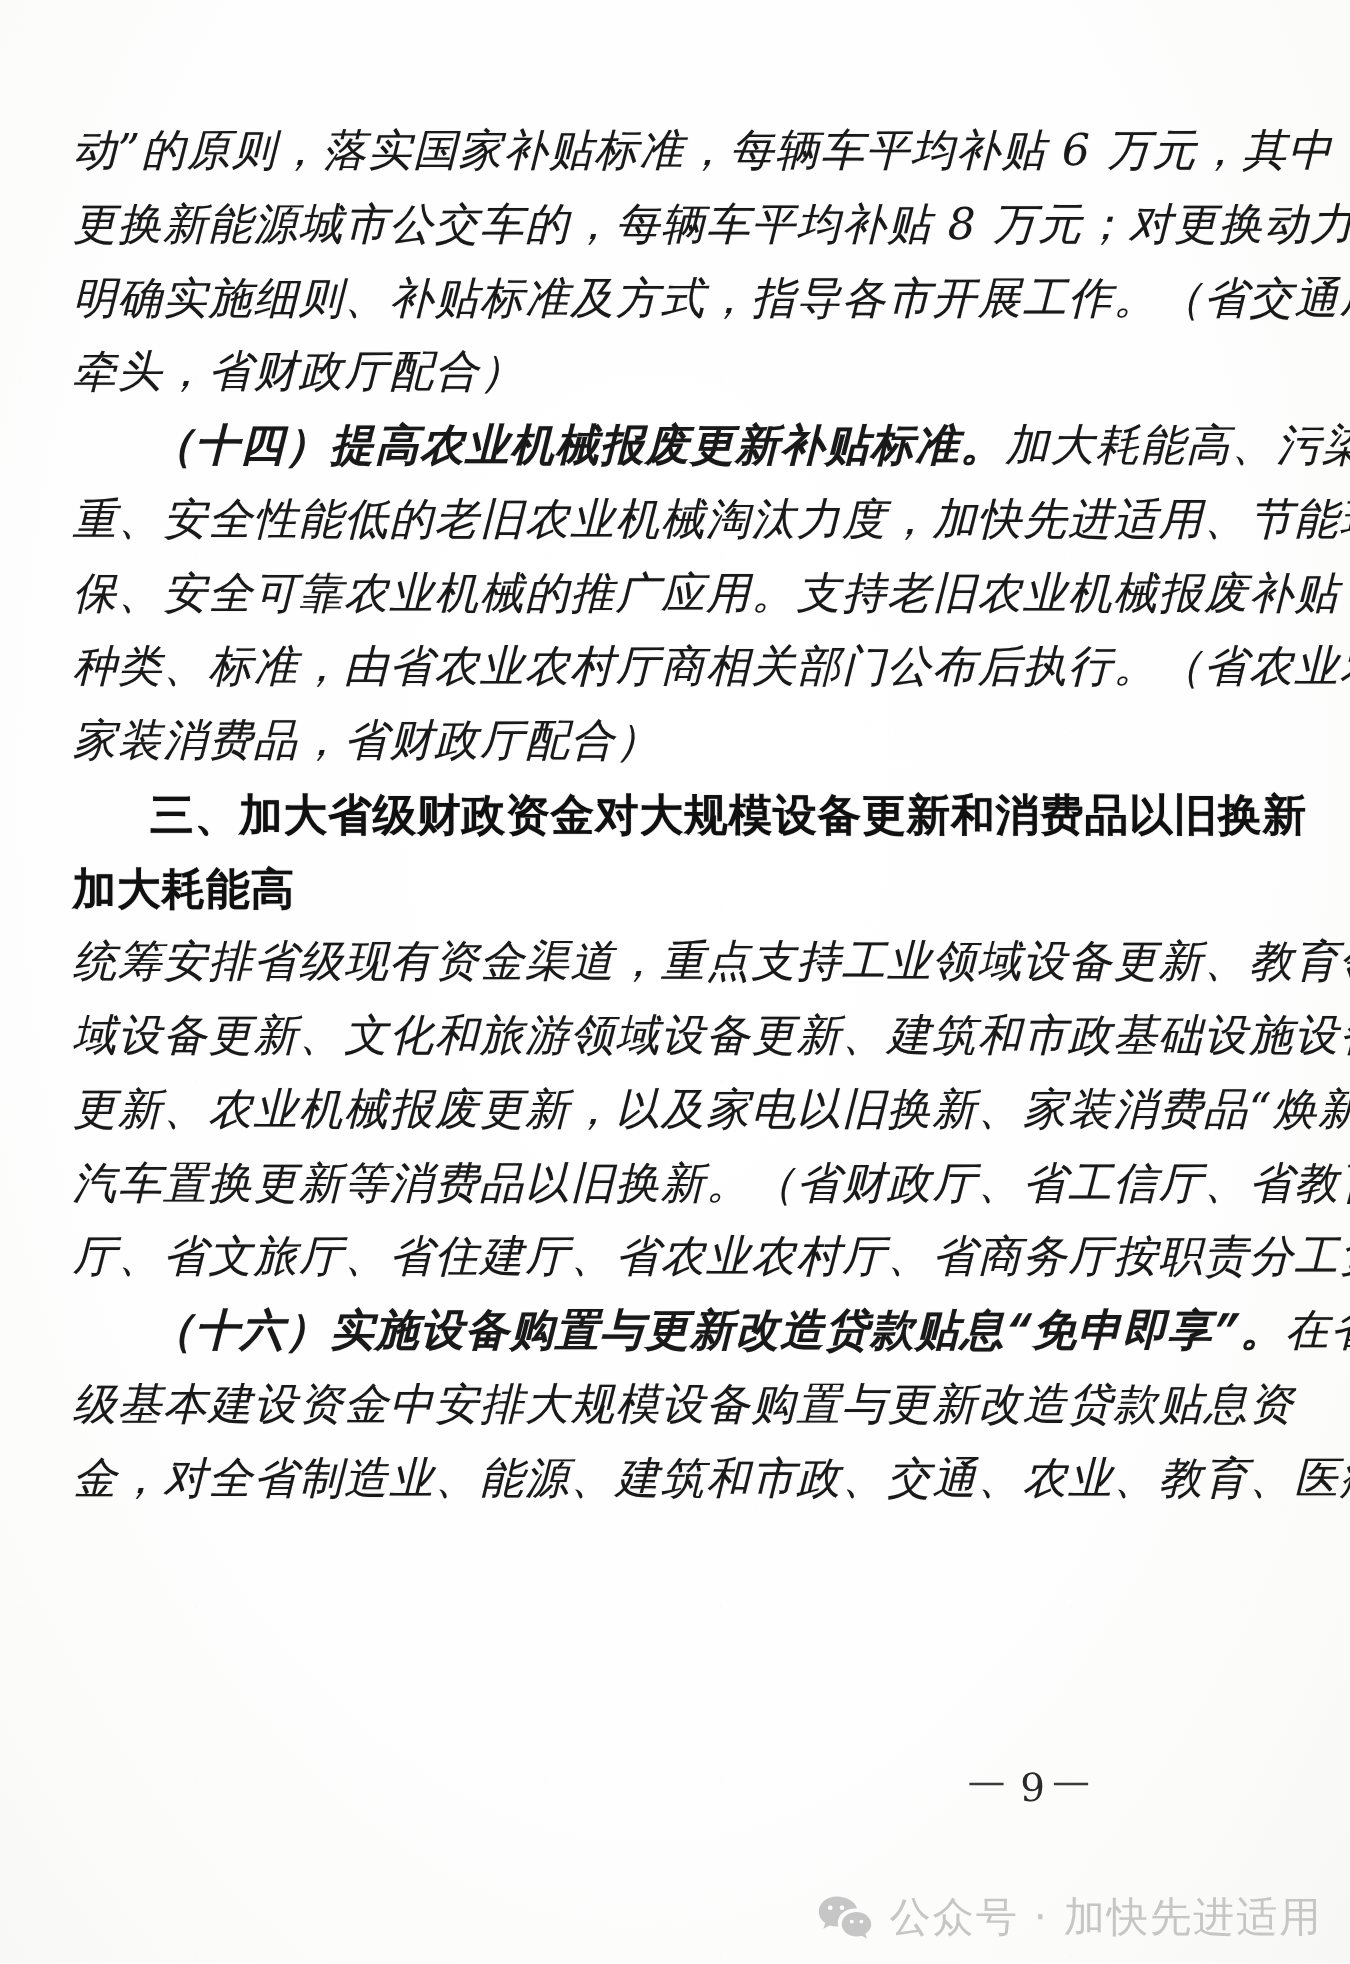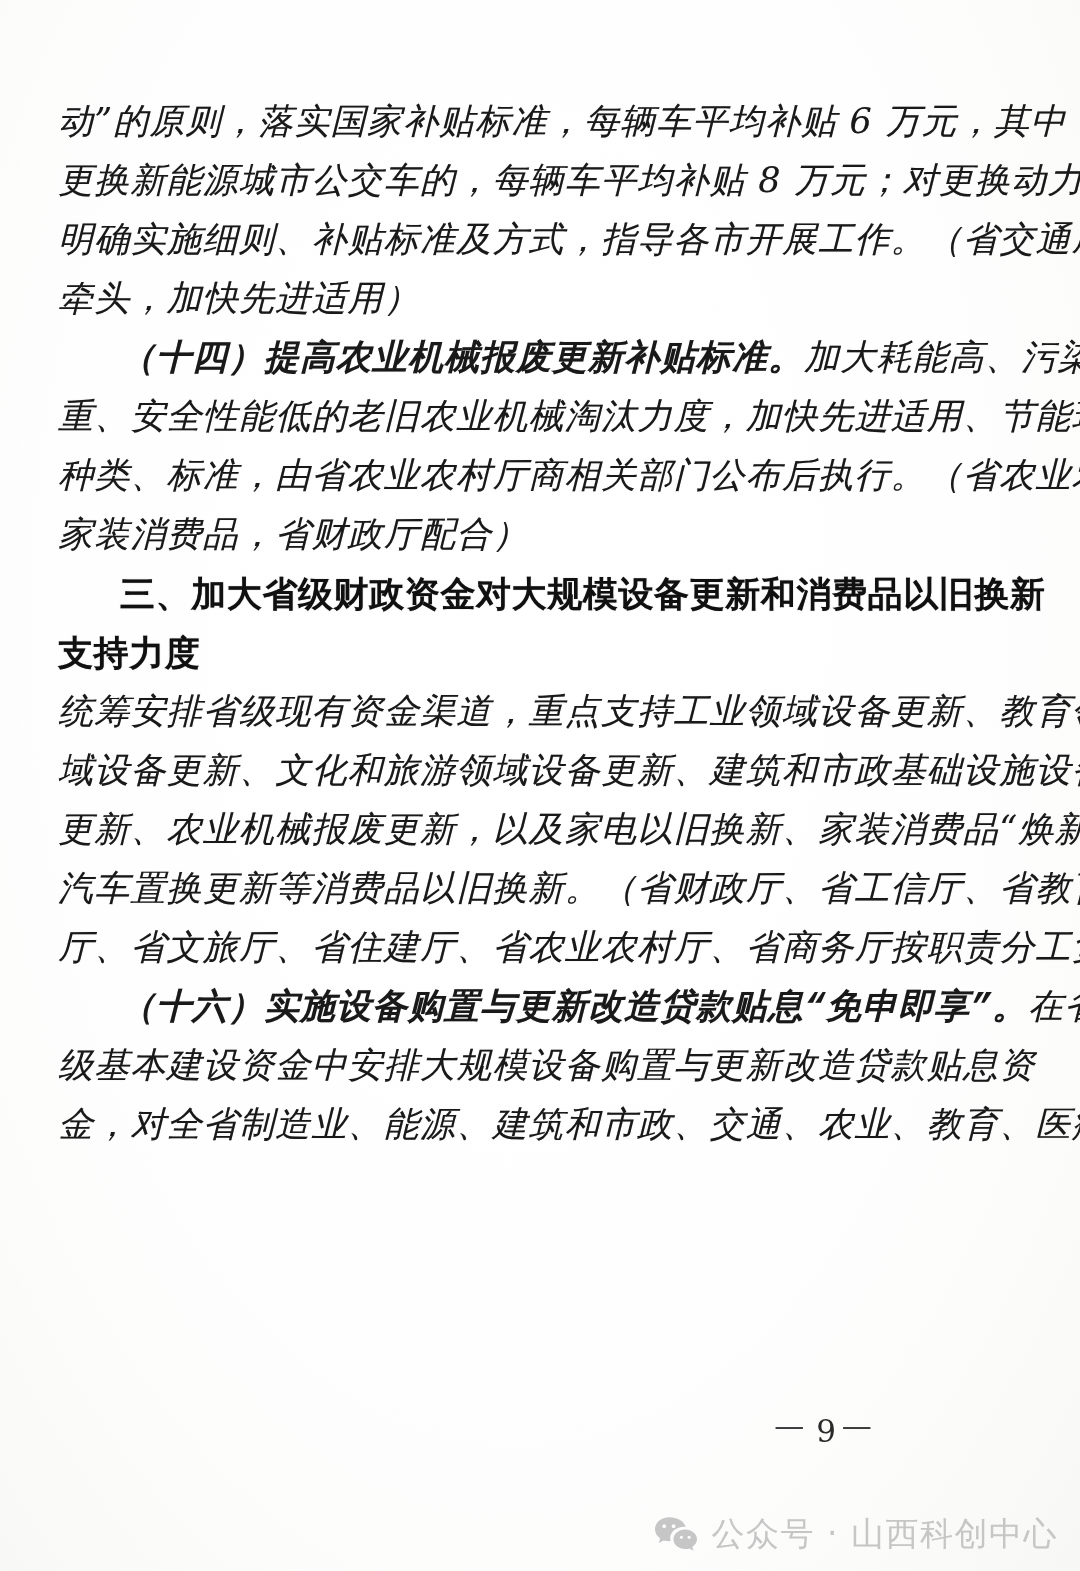--- a/index.html
+++ b/index.html
@@ -136,31 +136,32 @@
 <body>
 
 <div id="page">
   <div id="grain"></div>
 
   <div id="text-column">
 
     <div class="line body-line">动”的原则，落实国家补贴标准，每辆车平均补贴 6 万元，其中，对</div>
     <div class="line body-line">更换新能源城市公交车的，每辆车平均补贴 8 万元；对更换动力电</div>
     <div class="line body-line">明确实施细则、补贴标准及方式，指导各市开展工作。（省交通厅</div>
-    <div class="line body-line">牵头，加快先进适用）</div>
+    <div class="line body-line">牵头，省财政厅配合）</div>
 
     <div class="line body-line indent-2">
       <span class="runin">（十四）提高农业机械报废更新补贴标准。</span><span>加大耗能高、污染</span>
     </div>
     <div class="line body-line">重、安全性能低的老旧农业机械淘汰力度，加快先进适用、节能环</div>
+    <div class="line body-line">保、安全可靠农业机械的推广应用。支持老旧农业机械报废补贴</div>
     <div class="line body-line">种类、标准，由省农业农村厅商相关部门公布后执行。（省农业农</div>
     <div class="line body-line">家装消费品，省财政厅配合）</div>
 
     <div class="line heading-line indent-2">三、加大省级财政资金对大规模设备更新和消费品以旧换新</div>
-    <div class="line heading-line">支持力度</div>
+    <div class="line heading-line">加大耗能高</div>
 
     <div class="line body-line">统筹安排省级现有资金渠道，重点支持工业领域设备更新、教育领</div>
     <div class="line body-line">域设备更新、文化和旅游领域设备更新、建筑和市政基础设施设备</div>
     <div class="line body-line">更新、农业机械报废更新，以及家电以旧换新、家装消费品“焕新”和</div>
     <div class="line body-line">汽车置换更新等消费品以旧换新。（省财政厅、省工信厅、省教育</div>
     <div class="line body-line">厅、省文旅厅、省住建厅、省农业农村厅、省商务厅按职责分工负责）</div>
 
     <div class="line body-line indent-2">
       <span class="runin">（十六）实施设备购置与更新改造贷款贴息“免申即享”。</span><span>在省</span>
     </div>
@@ -177,15 +178,15 @@
     <svg class="wechat-icon" viewBox="0 0 44 38" aria-hidden="true">
 
       <path d="M15.2 1.2C7.3 1.2 1 6.6 1 13.2c0 3.7 2 7 5.2 9.2l-1.5 4.6 5.1-2.6c1.7.5 3.5.8 5.4.8.5 0 1 0 1.5-.1-.3-1-.5-2-.5-3 0-6.3 6.2-11.4 13.9-11.4.5 0 1 0 1.5.1C30.3 5.4 23.5 1.2 15.2 1.2z" fill="#c6c6c6"></path>
       <circle cx="10.2" cy="10.2" r="1.85" fill="#ffffff"></circle>
       <circle cx="19.6" cy="10.2" r="1.85" fill="#ffffff"></circle>
 
       <path d="M43 23.3c0-5.4-5.3-9.8-11.8-9.8s-11.8 4.4-11.8 9.8c0 5.4 5.3 9.8 11.8 9.8 1.4 0 2.8-.2 4.1-.6l4.2 2.2-1.2-3.8c2.8-1.8 4.7-4.6 4.7-7.6z" fill="#c6c6c6"></path>
       <circle cx="27.4" cy="21.2" r="1.5" fill="#ffffff"></circle>
       <circle cx="35.1" cy="21.2" r="1.5" fill="#ffffff"></circle>
     </svg>
-    <span>公众号 · 山西科创中心</span>
+    <span>公众号 · 加快先进适用</span>
   </div>
 </div>
 
 </body></html>

